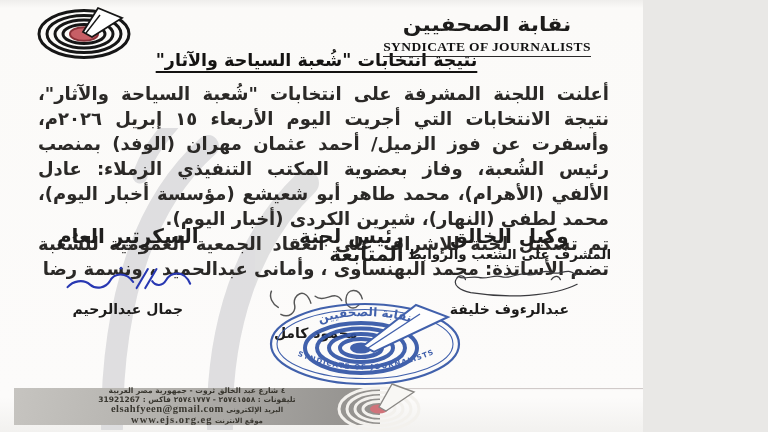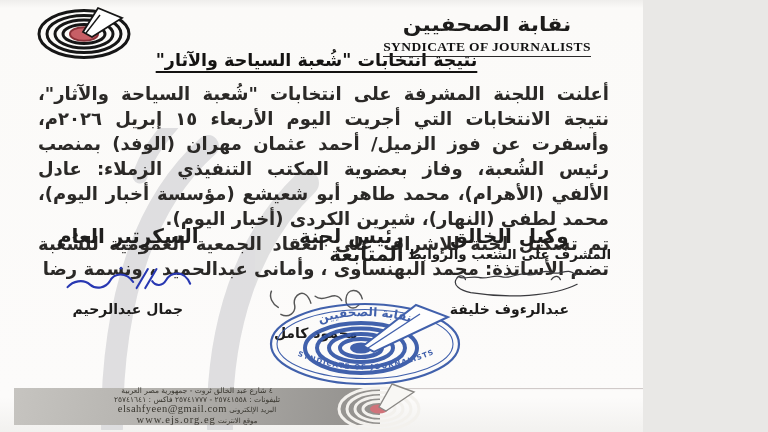--- a/index.html
+++ b/index.html
@@ -43,21 +43,21 @@
           z-index:3;box-shadow:inset 0 1px 1px rgba(60,30,30,.25);}
   .f-en{width:50%;height:100%;background:linear-gradient(180deg,#d79ba1 0,#e7b1b6 55%,#dda6ab 100%);
         display:flex;flex-direction:column;justify-content:center;align-items:center;
         font-family:"Liberation Serif",serif;color:#7e2226;font-weight:bold;}
   .f-en .l1{font-size:8.5px;letter-spacing:.4px;line-height:9.5px;}
   .f-en .l2{font-size:8px;letter-spacing:.3px;line-height:9px;}
   .f-en .l3{font-size:8px;letter-spacing:.3px;line-height:9px;}
   .f-en .l4{font-size:8px;letter-spacing:1px;line-height:9px;}
   .f-ar{width:50%;height:100%;background:linear-gradient(100deg,#c6c4c0 0,#b3b1ad 40%,#918f8c 100%);
         direction:rtl;display:flex;flex-direction:column;justify-content:center;align-items:center;
-        color:#38362f;font-weight:normal;}
+        color:#38362f;font-weight:bold;}
   .f-ar .a1{font-size:7.5px;line-height:8.5px;}
   .f-ar .a2{font-size:7.5px;line-height:8.5px;}
   .f-ar .a3{font-size:7px;line-height:10px;}
   .f-ar .a3 .big{font-size:10.5px;font-family:"Liberation Serif",serif;letter-spacing:.5px;}
   .f-ar .a4{font-size:7px;line-height:10px;}
   .f-ar .a4 .big{font-size:10.5px;font-family:"Liberation Serif",serif;letter-spacing:1px;}
   .f-logo{position:absolute;left:318px;top:-6px;}
 </style>
 </head>
 <body>
@@ -170,21 +170,21 @@
       <textPath href="#stampTop" startOffset="50%">نقابة الصحفيين</textPath>
     </text>
     <text font-size="7.2" font-weight="bold" fill="#3254a6" text-anchor="middle" letter-spacing="1.1">
       <textPath href="#stampBottom" startOffset="50%">SYNDICATE OF JOURNALISTS</textPath>
     </text>
   </svg>
 
   <div class="footer">
     <div class="f-ar">
       <div class="a1">٤ شارع عبد الخالق ثروت - جمهورية مصر العربية</div>
-      <div class="a2">تليفونات : ٢٥٧٤١٥٥٨ - ٢٥٧٤١٧٧٧ فاكس : ٢٥٧٤١٦٤١</div>
+      <div class="a2">تليفونات : ٢٥٧٤١٥٥٨ - ٢٥٧٤١٧٧٧ فاكس : 31921267</div>
       <div class="a3">
         <span>البريد الإلكترونى</span>
         <span class="big" dir="ltr">elsahfyeen@gmail.com</span>
       </div>
       <div class="a4">
         <span>موقع الانترنت</span>
         <span class="big" dir="ltr">www.ejs.org.eg</span>
       </div>
     </div>
 

